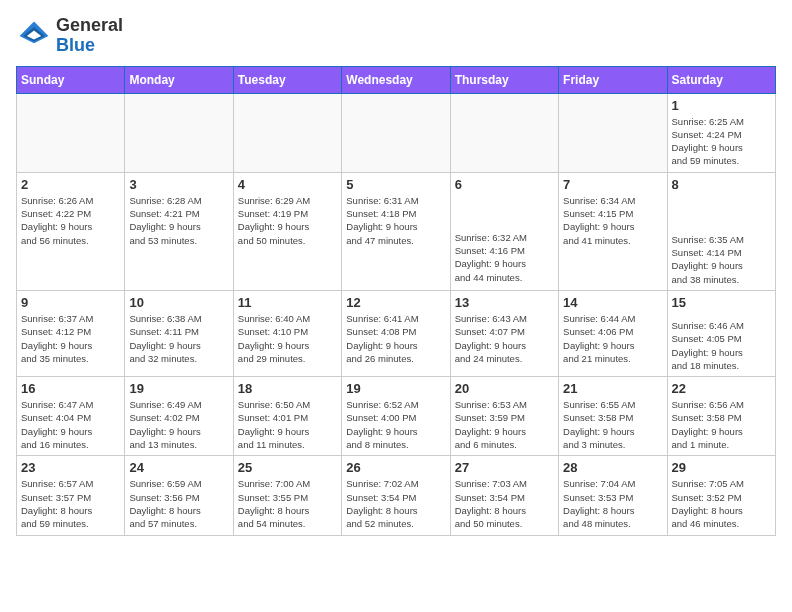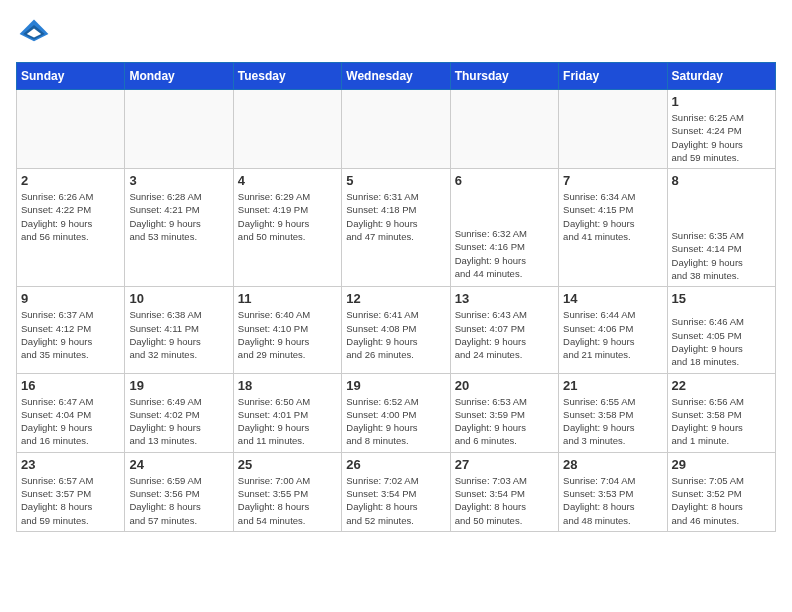--- a/index.html
+++ b/index.html
@@ -45,21 +45,21 @@
     .location {
       font-size: 14px;
       color: #555;
     }
     .calendar {
       width: 100%;
       border-collapse: collapse;
       border: 1px solid #ccc;
     }
     .calendar th {
-      background-color: #1d4ed8;
+      background-color: #8b5cf6;
       color: #fff;
       font-size: 12px;
       font-weight: bold;
       padding: 6px 4px;
       text-align: left;
       border: 1px solid #1a6fba;
     }
     .calendar td {
       border: 1px solid #ccc;
       vertical-align: top;
@@ -92,20 +92,24 @@
 </head>
 <body>
 
 <div class="header">
   <div class="logo">
     <svg class="logo-icon" viewBox="0 0 40 40">
       <polygon points="20,4 36,20 20,28 4,20" fill="#2a7fd4"></polygon>
       <polygon points="20,10 32,20 20,26 8,20" fill="#1a5fa0"></polygon>
       <polygon points="20,14 28,20 20,24 12,20" fill="#fff"></polygon>
     </svg>
+    <div class="logo-text">
+      <div>General</div>
+      <div><span>Blue</span></div>
+    </div>
   </div>
   <div class="title-block">
     <div class="month-year"></div>
     <div class="location"></div>
   </div>
 </div>
 
 <table class="calendar">
   <thead>
     <tr>

